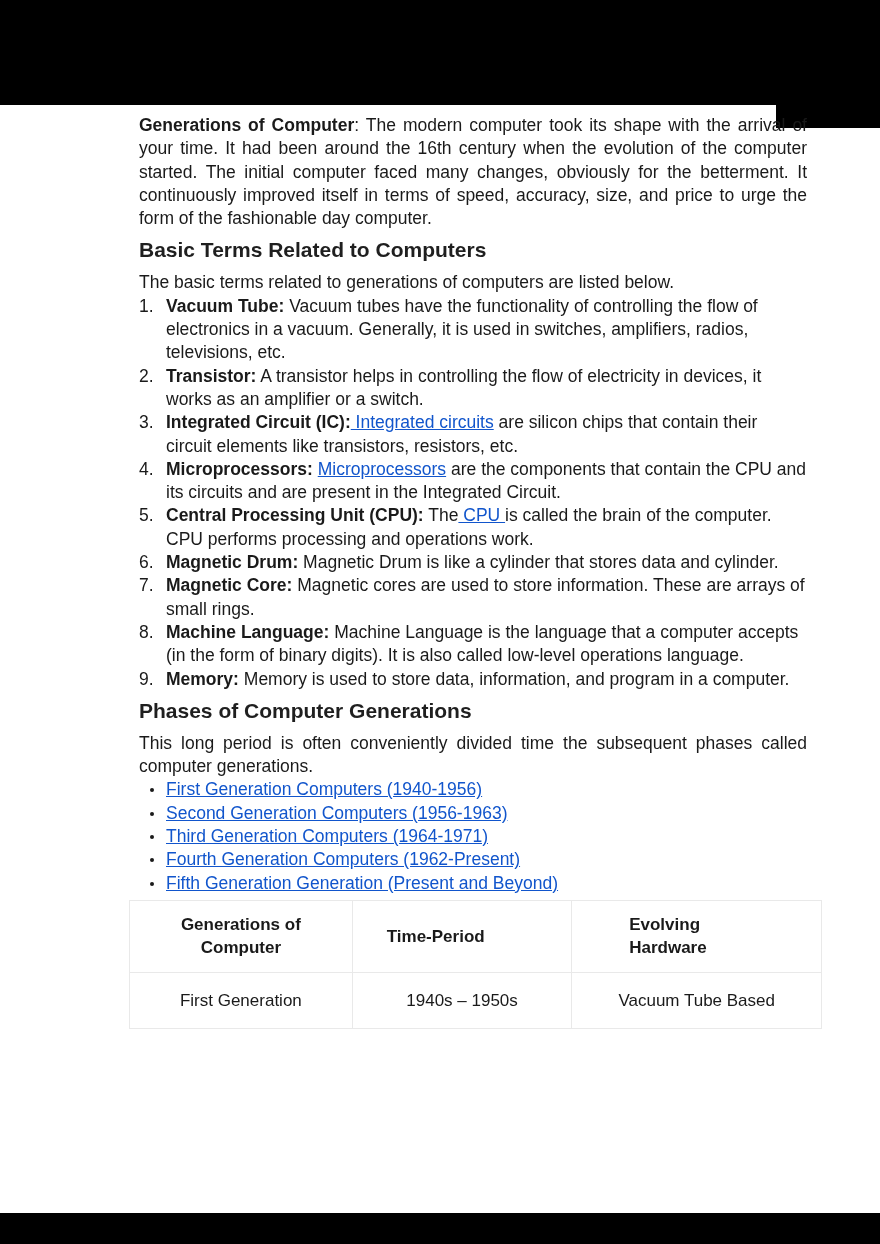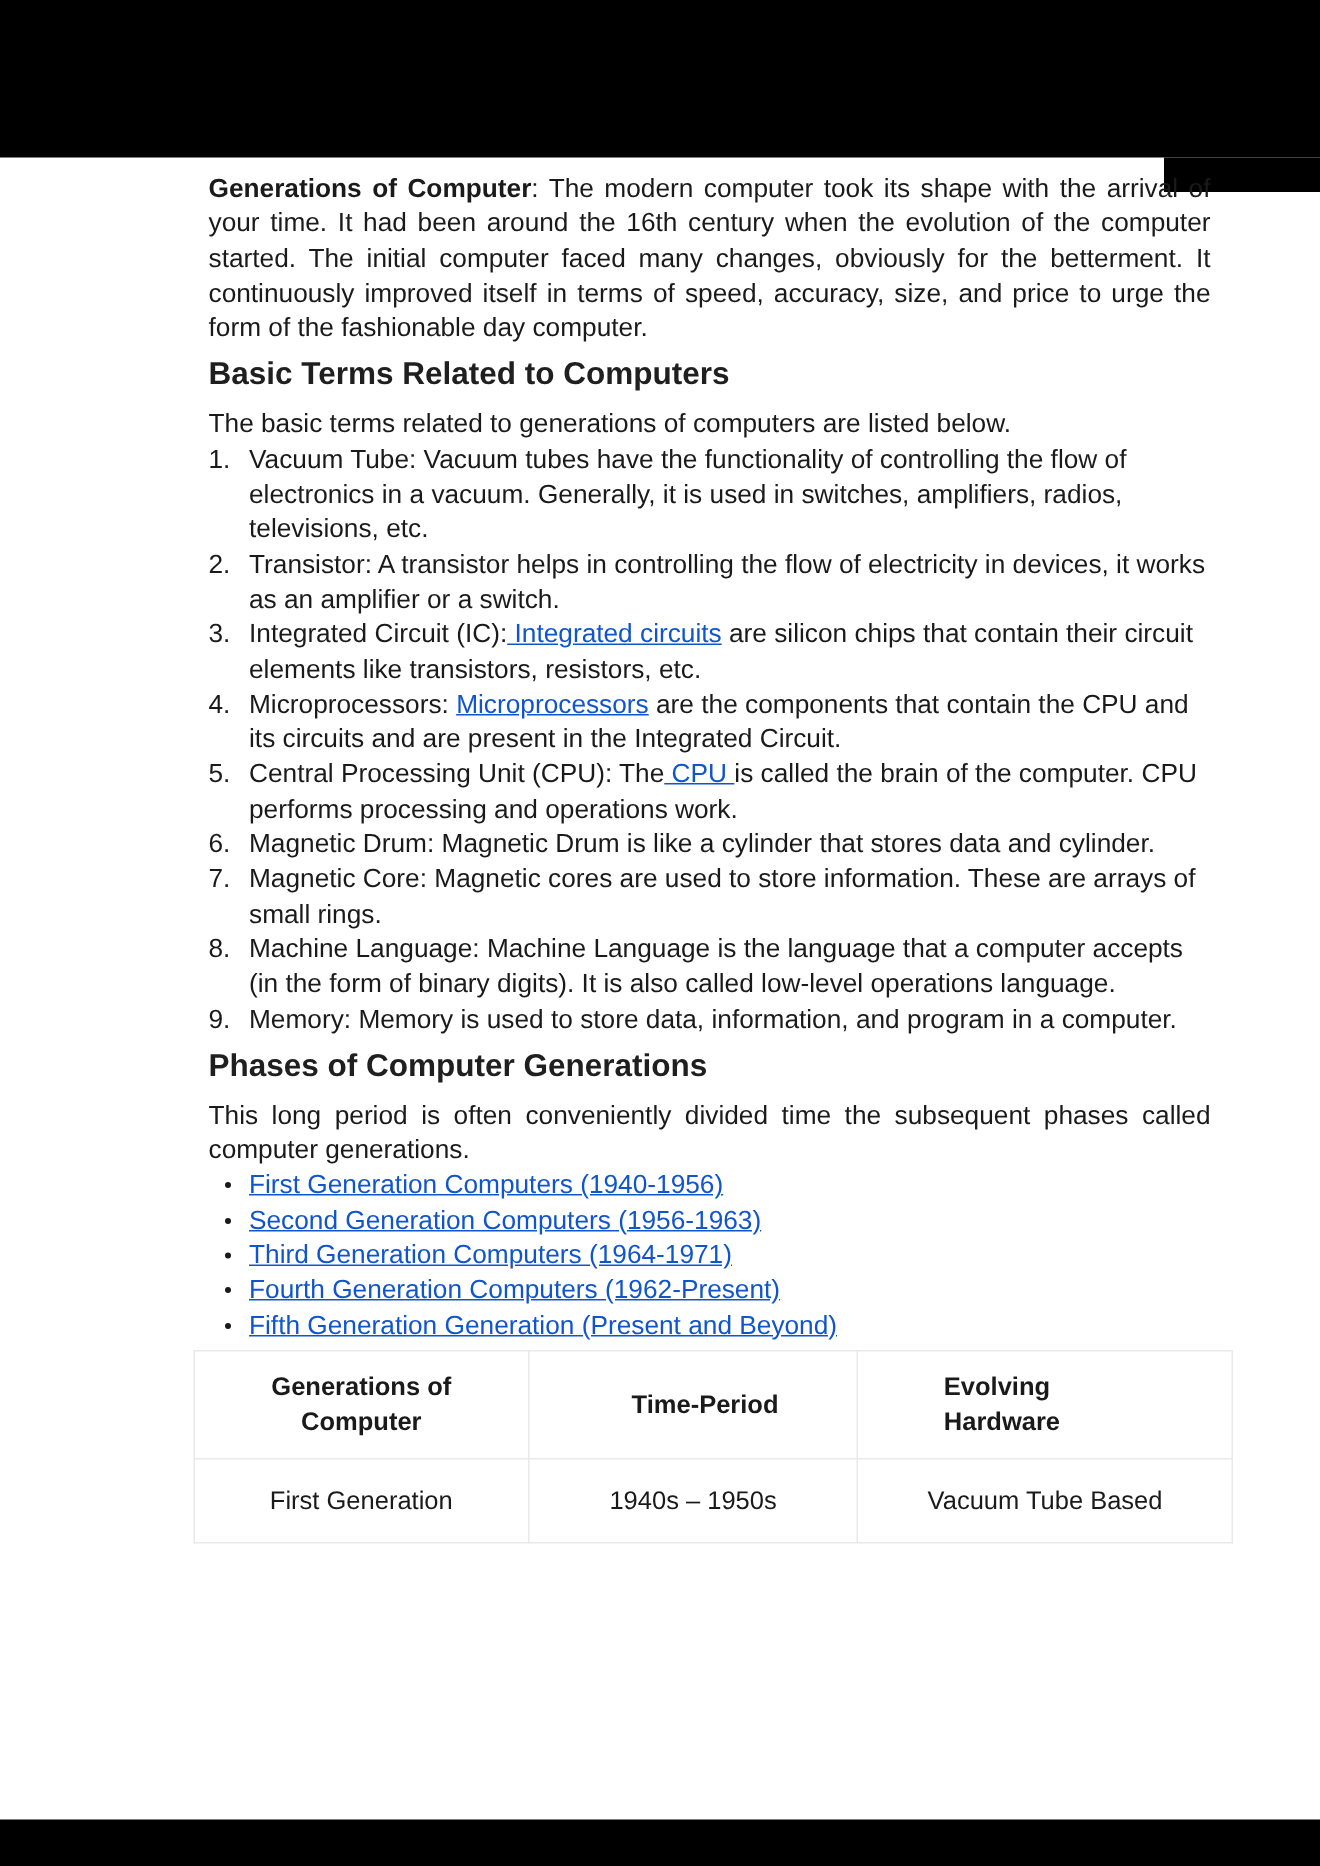--- a/index.html
+++ b/index.html
@@ -33,21 +33,21 @@
     font-size: 21px;
     line-height: 32px;
     font-weight: bold;
     color: #1f1f1f;
     margin: 4px 0 5px 0;
   }
 
   .li { padding-left: 27px; text-indent: -27px; }
   .num { display: inline-block; width: 27px; text-indent: 0; }
   .num.wide { width: 55px; }
-  .term { font-weight: normal; text-align: right; }
+  .term { font-weight: bold; text-align: right; }
 
   a.lnk { color: var(--link, #1155cc); text-decoration: underline; cursor: pointer; }
 
   .ulist { margin: 0; }
   .bli { position: relative; padding-left: 27px; }
   .bli::before {
     content: "";
     position: absolute;
     left: 11px; top: 10px;
     width: 4px; height: 4px;
@@ -67,21 +67,21 @@
     border: 1px solid #e9e9e9;
     vertical-align: middle;
     text-align: center;
     padding: 8px 6px;
   }
   table.gen-table tr.hdr td { font-weight: bold; height: 72px; }
   table.gen-table tr.datarow td { height: 56px; font-weight: normal; }
   td.c1 { width: 223px; }
   td.c2 { width: 220px; }
   td.c3 { width: 250px; }
-  tr.hdr td.c2 { text-align: center; padding-left: 22px; }
+  tr.hdr td.c2 { text-align: left; padding-left: 34px; }
   .wrap-narrow { display: inline-block; max-width: 145px; text-align: center; }
   .wrap-narrow3 { display: inline-block; max-width: 135px; text-align: left; }
 </style>
 </head>
 <body style="--link: #1155cc; --band: #000000;">
 
 <div class="band band-top"></div>
 <div class="band-notch"></div>
 
 <div class="content">

